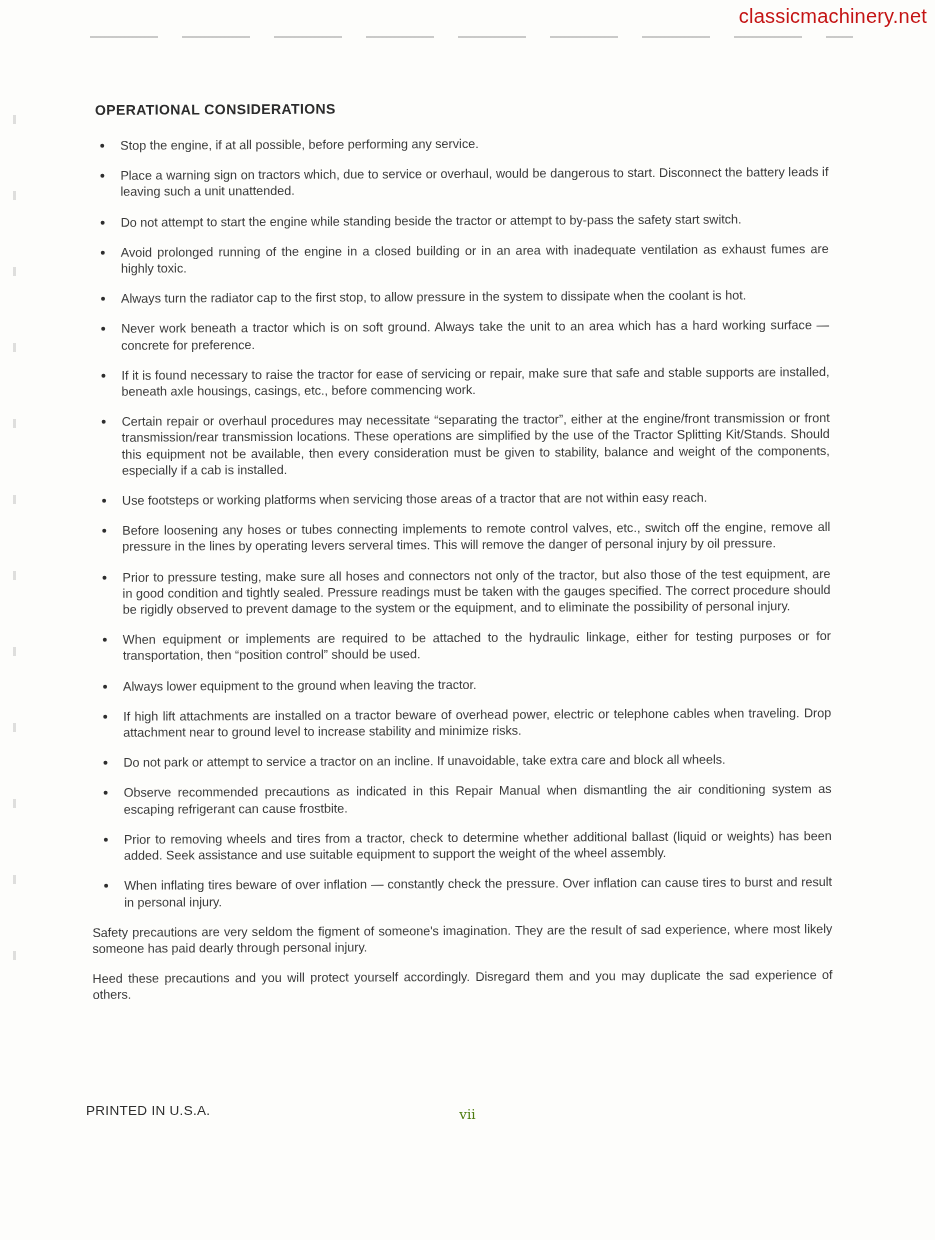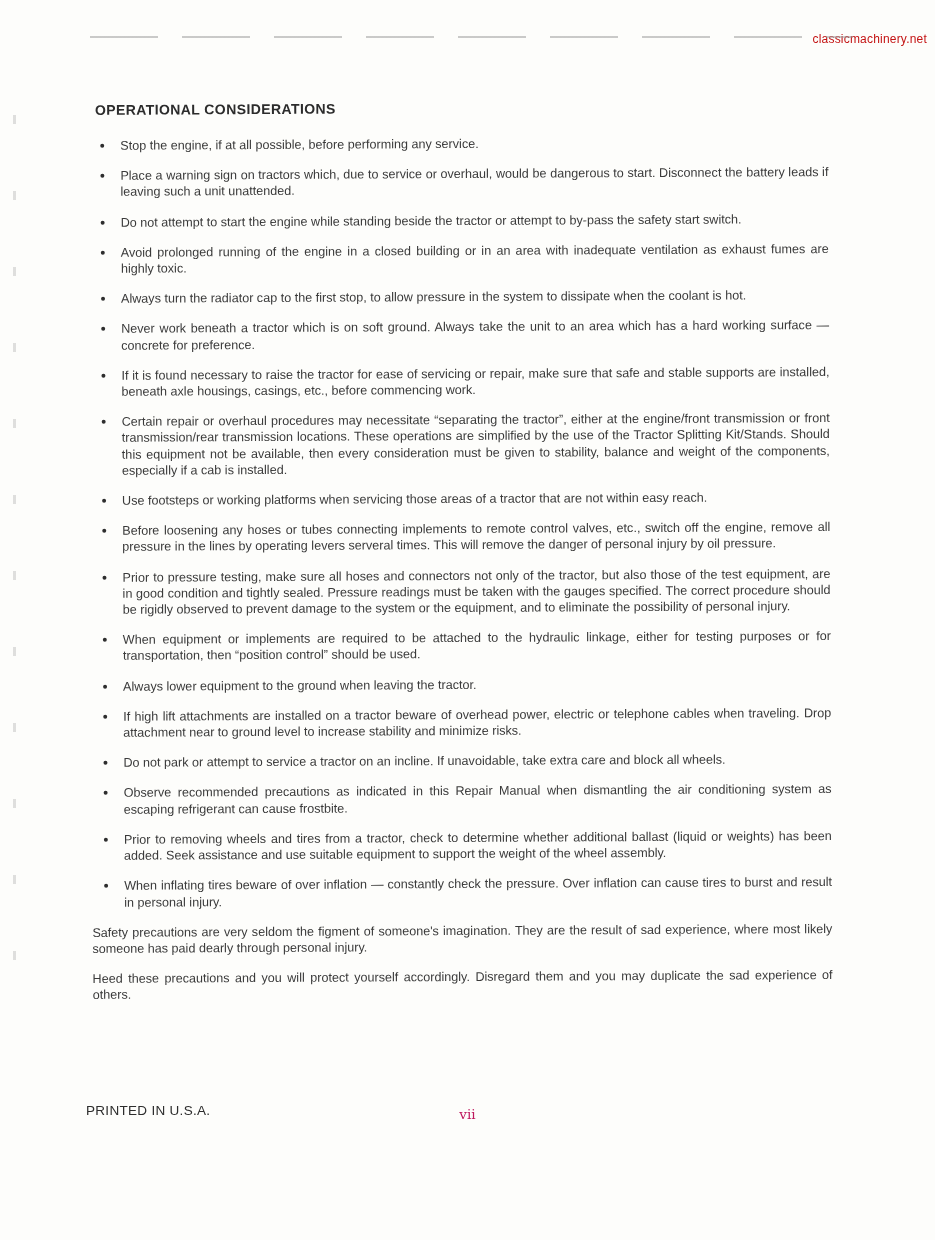--- a/index.html
+++ b/index.html
@@ -9,24 +9,23 @@
     height: 1240px;
     background: #fdfdfb;
     overflow: hidden;
     font-family: "Liberation Sans", sans-serif;
     color: #383838;
   }
   .watermark {
     position: absolute;
     top: 5px;
     right: 8px;
-    font-size: 12px;
+    font-size: 20px;
     letter-spacing: 0.2px;
     color: #c41414;
-    margin-top: 27px;
   }
   .scanline-top {
     position: absolute;
     top: 36px;
     left: 90px;
     right: 82px;
     height: 2px;
     background: repeating-linear-gradient(90deg,
       rgba(150,150,150,0.5) 0 68px,
       transparent 68px 92px);
@@ -93,21 +92,21 @@
     text-align: center;
   }
   .page-number {
     position: absolute;
     top: 1106px;
     left: 0;
     right: 0;
     text-align: center;
     font-family: "DejaVu Serif", serif;
     font-size: 13.5px;
-    color: #be185d;
+    color: #4d7c0f;
   }
 </style>
 </head>
 <body>
 
 <div class="page">
 
   <div class="watermark" style="color: rgb(196, 20, 20);">classicmachinery.net</div>
 
   <div class="scanline-top"></div>

